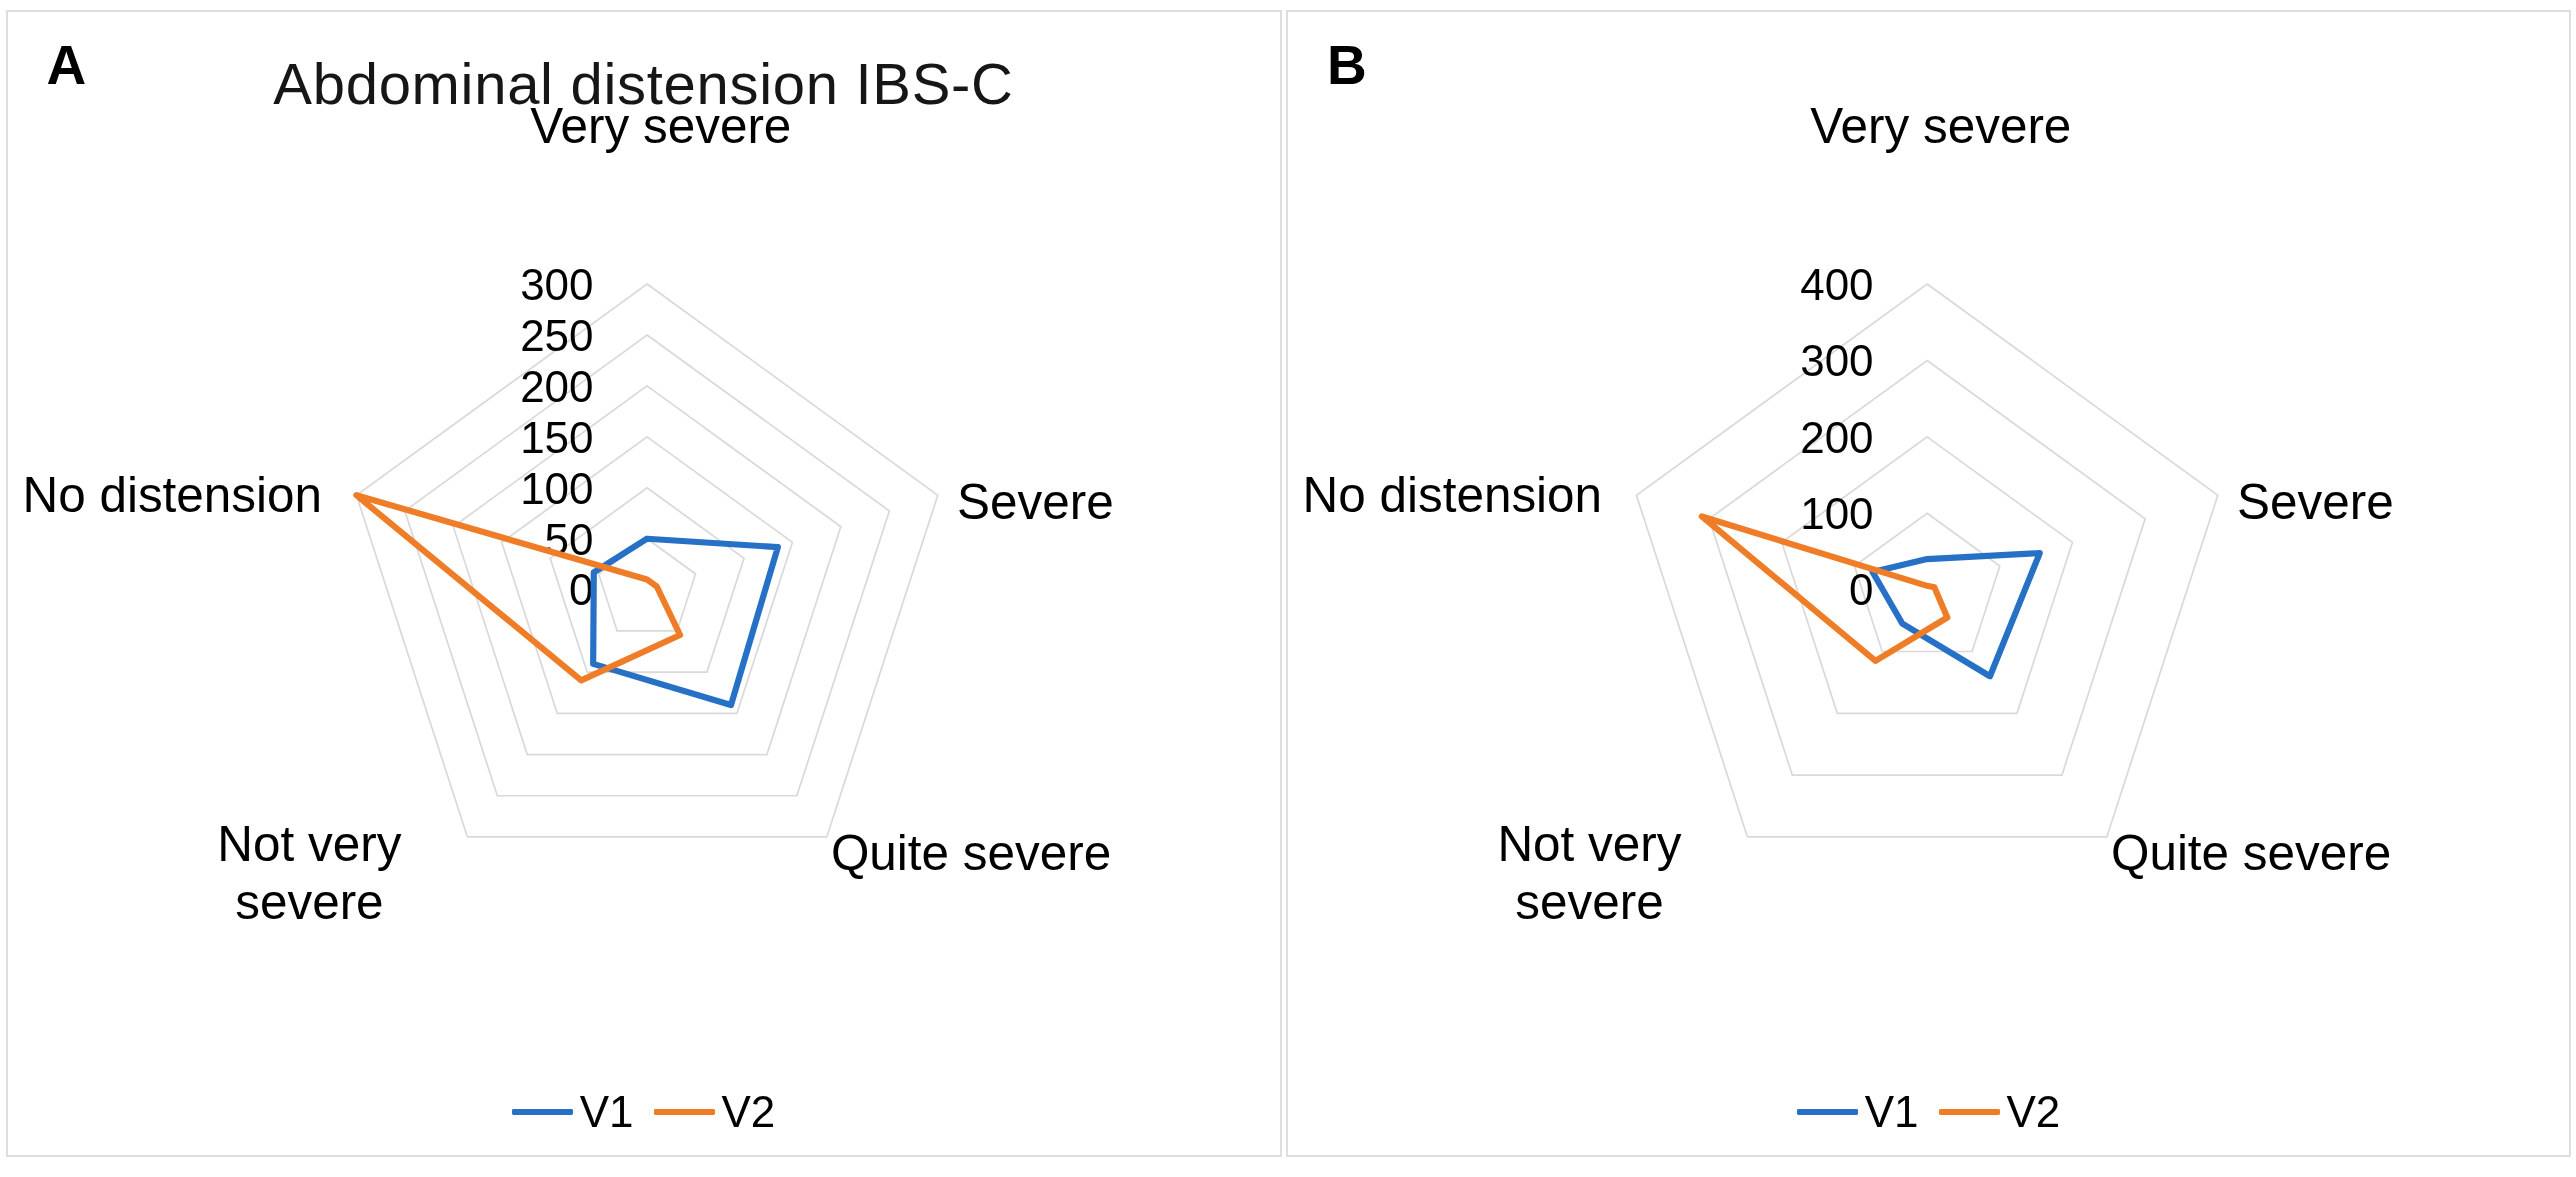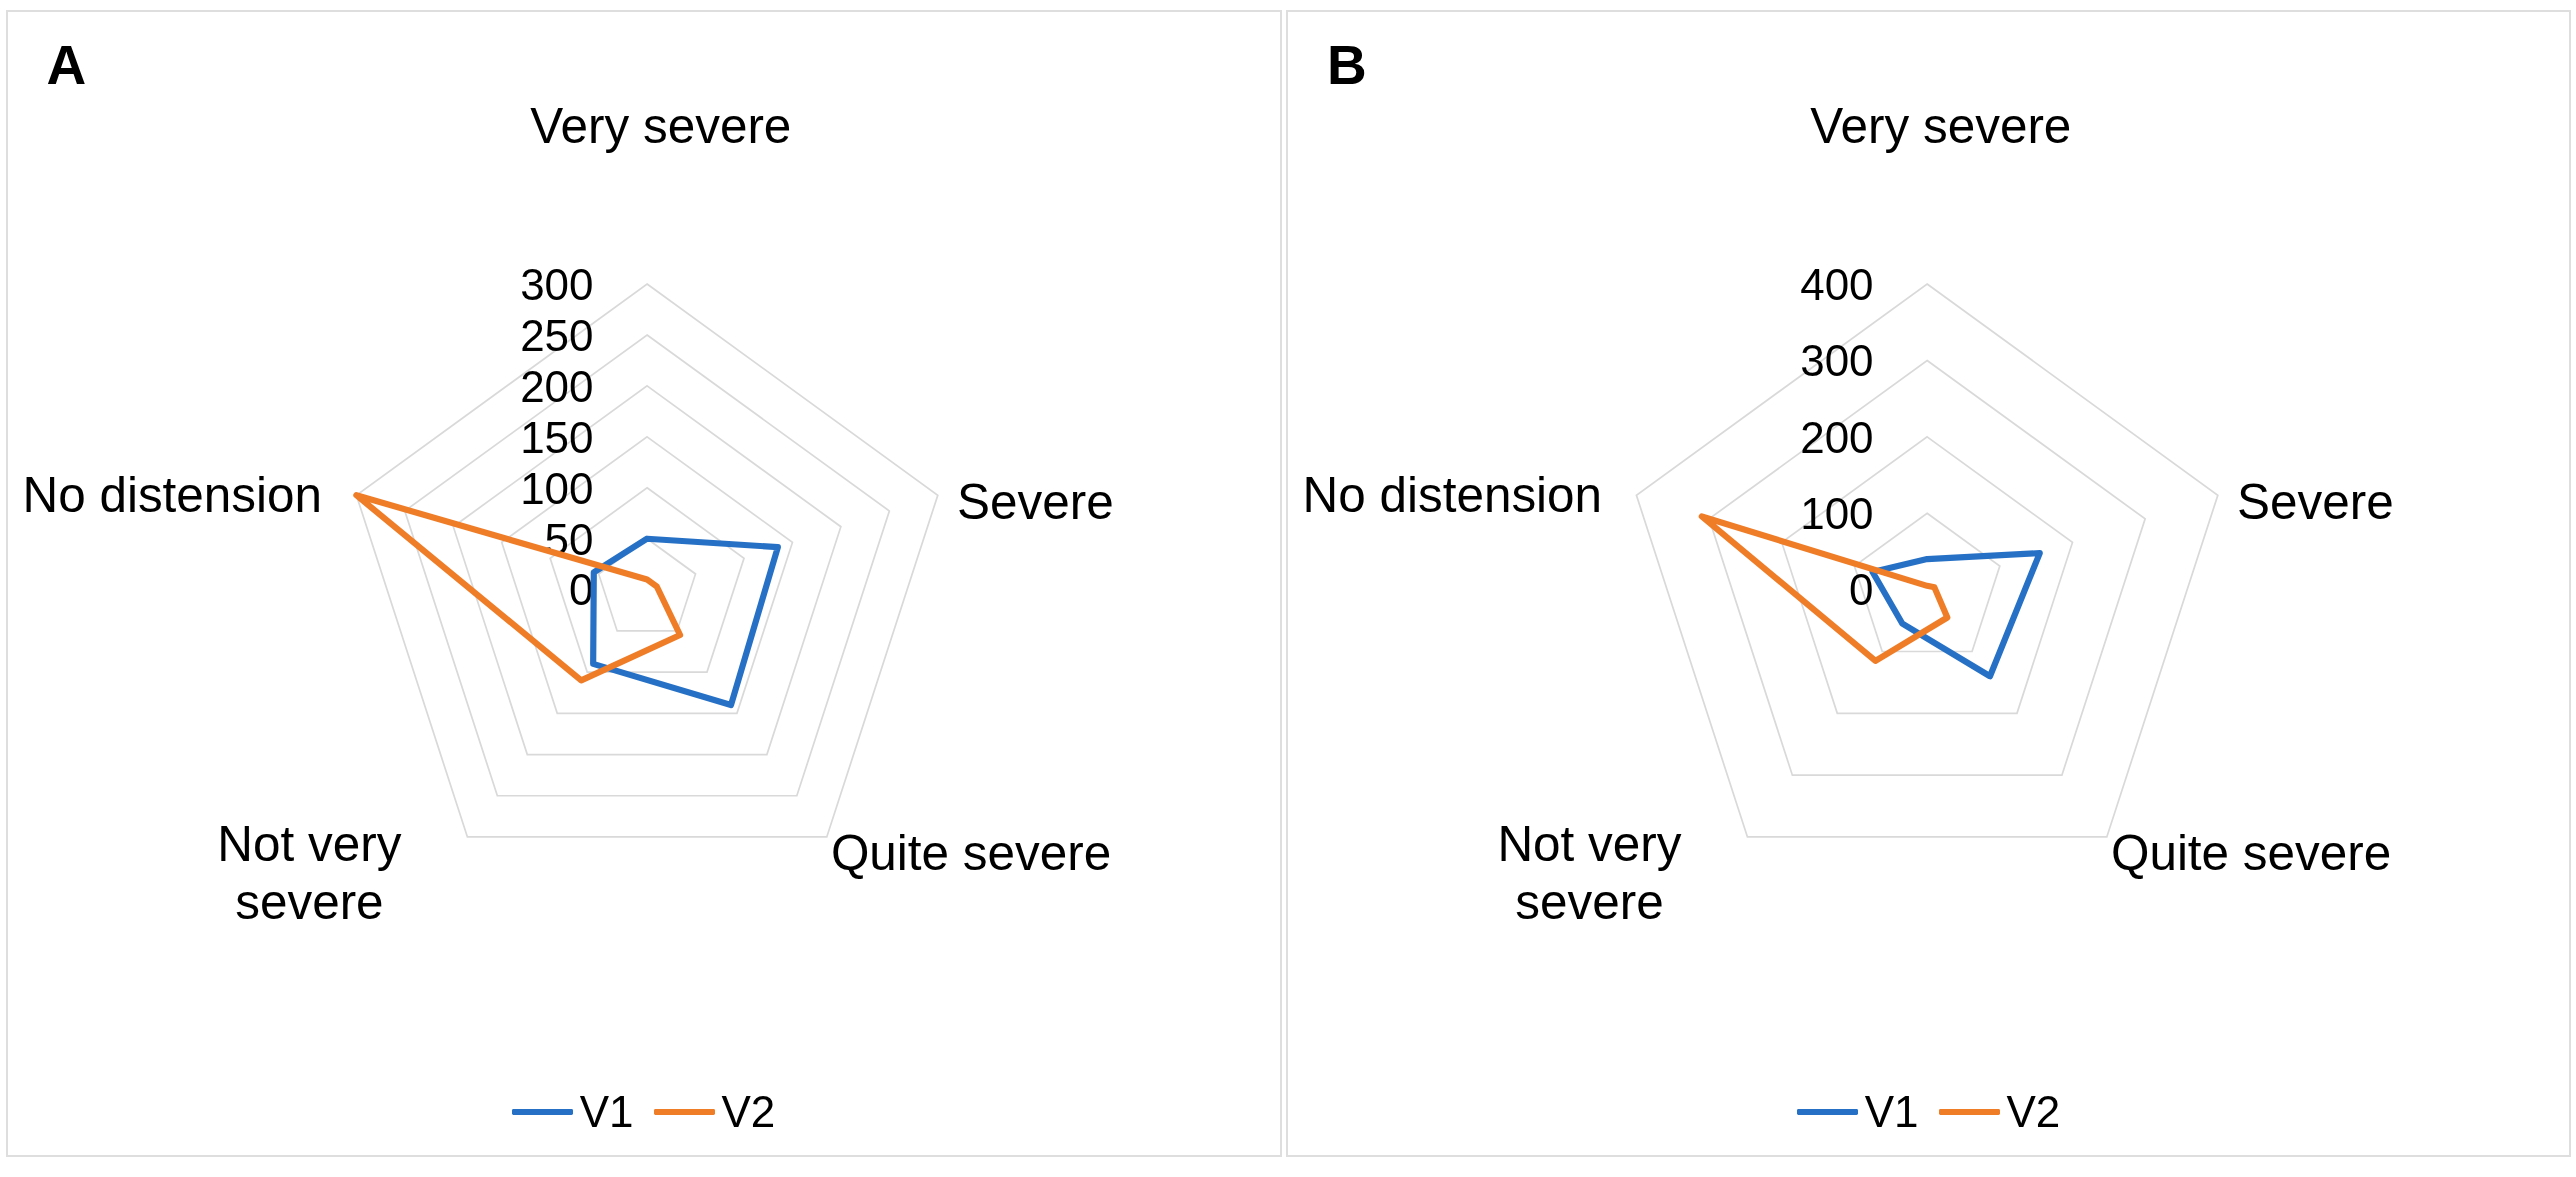--- a/index.html
+++ b/index.html
@@ -32,20 +32,21 @@
   .legend-item{display:flex;align-items:center;gap:6.9px;}
   .swatch{display:inline-block;width:61px;height:6.2px;border-radius:1.4px;}
 </style>
 </head>
 <body>
 
 <div>
 
   <section class="panel" id="panel-0">
     <span class="panel-letter">A</span>
+    <h2 class="chart-title">Abdominal distension IBS-C</h2>
     <svg class="radar" viewBox="0 0 1851 1664" preserveAspectRatio="xMidYMid meet">
         <polygon points="930.0,766.8 1000.5,818.1 973.6,901.0 886.4,901.0 859.5,818.1" fill="none" stroke="#D9D9D9" stroke-width="2.5"></polygon>
         <polygon points="930.0,692.7 1071.1,795.2 1017.2,961.0 842.8,961.0 788.9,795.2" fill="none" stroke="#D9D9D9" stroke-width="2.5"></polygon>
         <polygon points="930.0,618.5 1141.6,772.2 1060.8,1021.0 799.2,1021.0 718.4,772.2" fill="none" stroke="#D9D9D9" stroke-width="2.5"></polygon>
         <polygon points="930.0,544.3 1212.1,749.3 1104.4,1081.0 755.6,1081.0 647.9,749.3" fill="none" stroke="#D9D9D9" stroke-width="2.5"></polygon>
         <polygon points="930.0,470.2 1282.7,726.4 1148.0,1141.0 712.0,1141.0 577.3,726.4" fill="none" stroke="#D9D9D9" stroke-width="2.5"></polygon>
         <polygon points="930.0,396.0 1353.2,703.5 1191.6,1201.0 668.4,1201.0 506.8,703.5" fill="none" stroke="#D9D9D9" stroke-width="2.5"></polygon>
         <text x="852" y="864.0" text-anchor="end" font-size="64">0</text>
         <text x="852" y="789.8" text-anchor="end" font-size="64">50</text>
         <text x="852" y="715.7" text-anchor="end" font-size="64">100</text>

